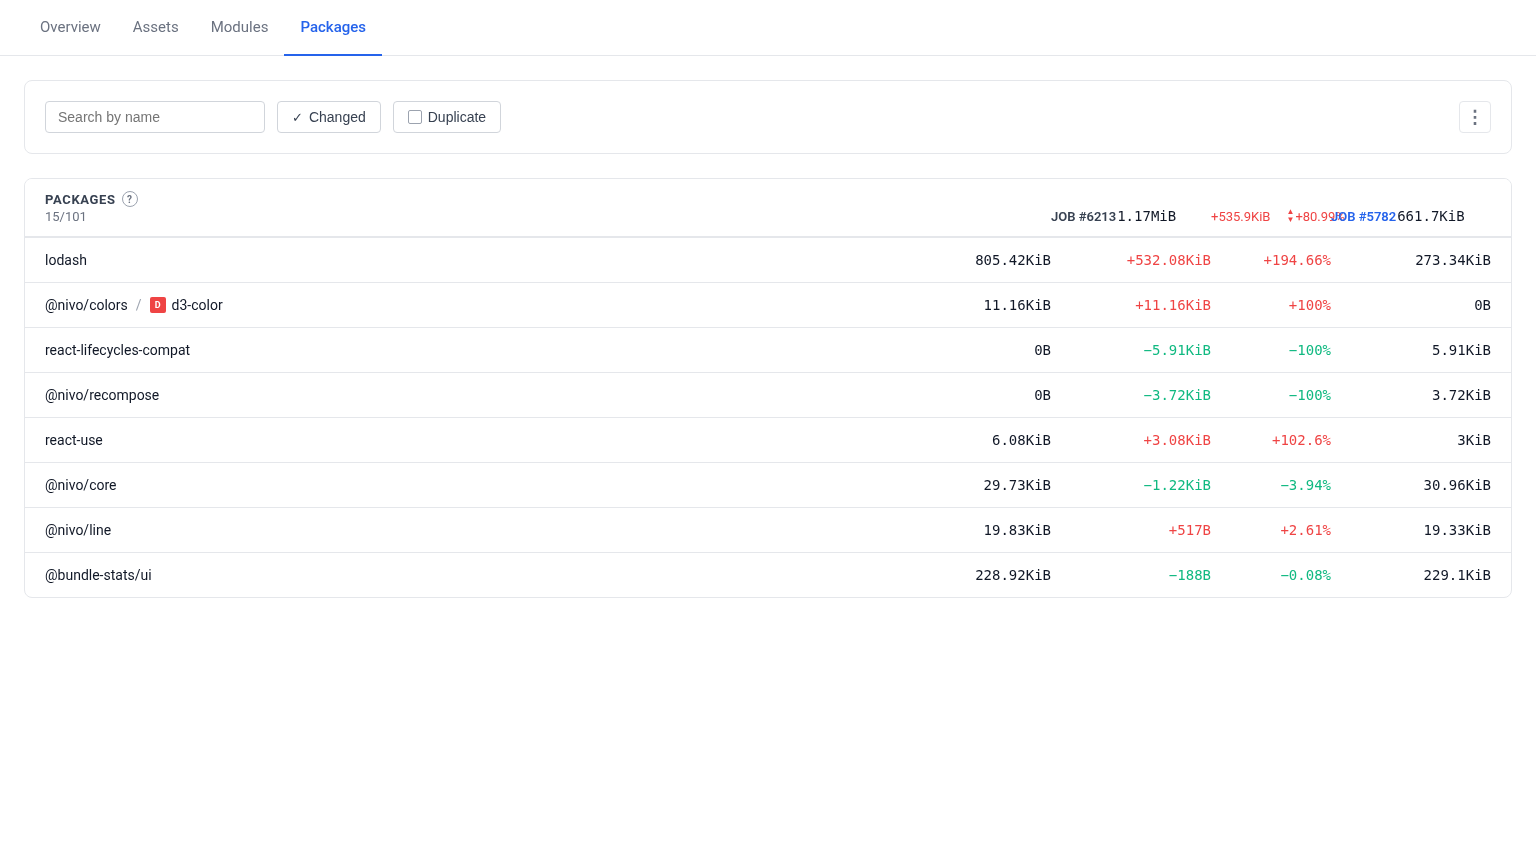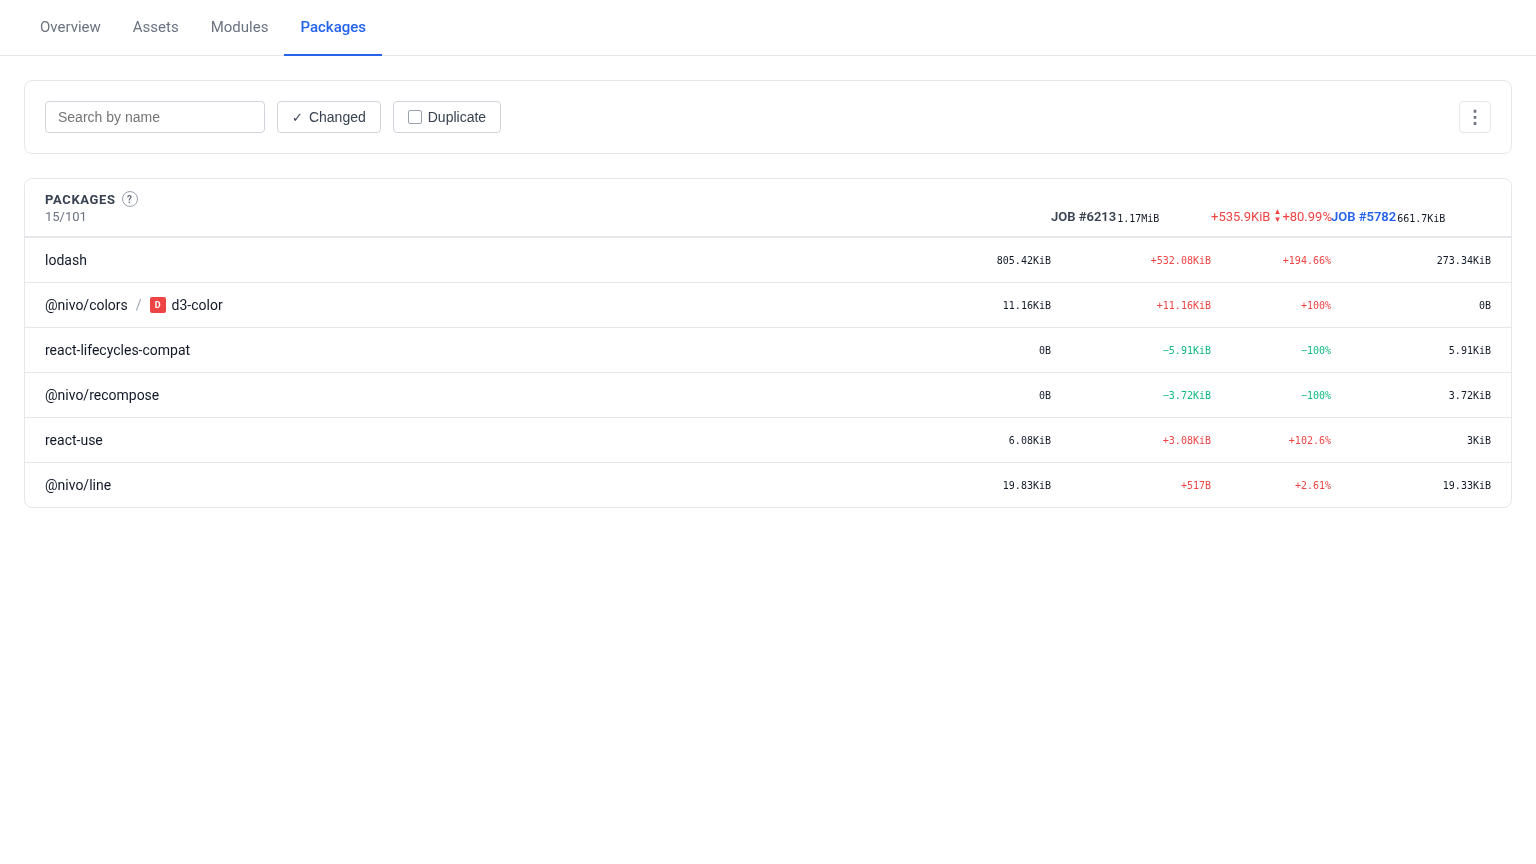--- a/index.html
+++ b/index.html
@@ -166,21 +166,21 @@
 
     .col-values {
       display: flex;
       flex-direction: row;
       align-items: flex-end;
       gap: 1px;
     }
     .col-delta {
       display: flex;
       align-items: center;
-      gap: 0;
+      gap: 13px;
     }
     .delta-size { font-size: 13px; }
     .delta-pct { font-size: 13px; }
     .red { color: #ef4444; }
     .green { color: #10b981; }
 
     
     .table-row {
       display: grid;
       grid-template-columns: 1fr 160px 160px 120px 160px;
@@ -210,21 +210,21 @@
       font-weight: bold;
       flex-shrink: 0;
     }
     .separator {
       color: #9ca3af;
       margin: 0 2px;
     }
 
     .cell-right {
       text-align: right;
-      font-size: 10px;
+      font-size: 14px;
       color: #111827;
       font-variant-numeric: tabular-nums;
       font-family: 'SF Mono', 'Monaco', monospace;
     }
     .cell-right.red { color: #ef4444; }
     .cell-right.green { color: #10b981; }
 
     .sort-icon {
       display: inline-flex;
       flex-direction: column;
@@ -339,23 +339,41 @@
     <div class="pkg-name">
             <span>react-use</span>
           </div>
     <div class="cell-right">6.08KiB</div>
     <div class="cell-right red">+3.08KiB</div>
     <div class="cell-right red">+102.6%</div>
     <div class="cell-right">3KiB</div>
   </div>
         <div class="table-row">
     <div class="pkg-name">
+            <span>@nivo/core</span>
+          </div>
+    <div class="cell-right">29.73KiB</div>
+    <div class="cell-right green">−1.22KiB</div>
+    <div class="cell-right green">−3.94%</div>
+    <div class="cell-right">30.96KiB</div>
+  </div>
+        <div class="table-row">
+    <div class="pkg-name">
             <span>@nivo/line</span>
           </div>
     <div class="cell-right">19.83KiB</div>
     <div class="cell-right red">+517B</div>
     <div class="cell-right red">+2.61%</div>
     <div class="cell-right">19.33KiB</div>
   </div>
+        <div class="table-row">
+    <div class="pkg-name">
+            <span>@bundle-stats/ui</span>
+          </div>
+    <div class="cell-right">228.92KiB</div>
+    <div class="cell-right green">−188B</div>
+    <div class="cell-right green">−0.08%</div>
+    <div class="cell-right">229.1KiB</div>
+  </div>
       </div>
 
   </div>
 </div>
 
 </body></html>

